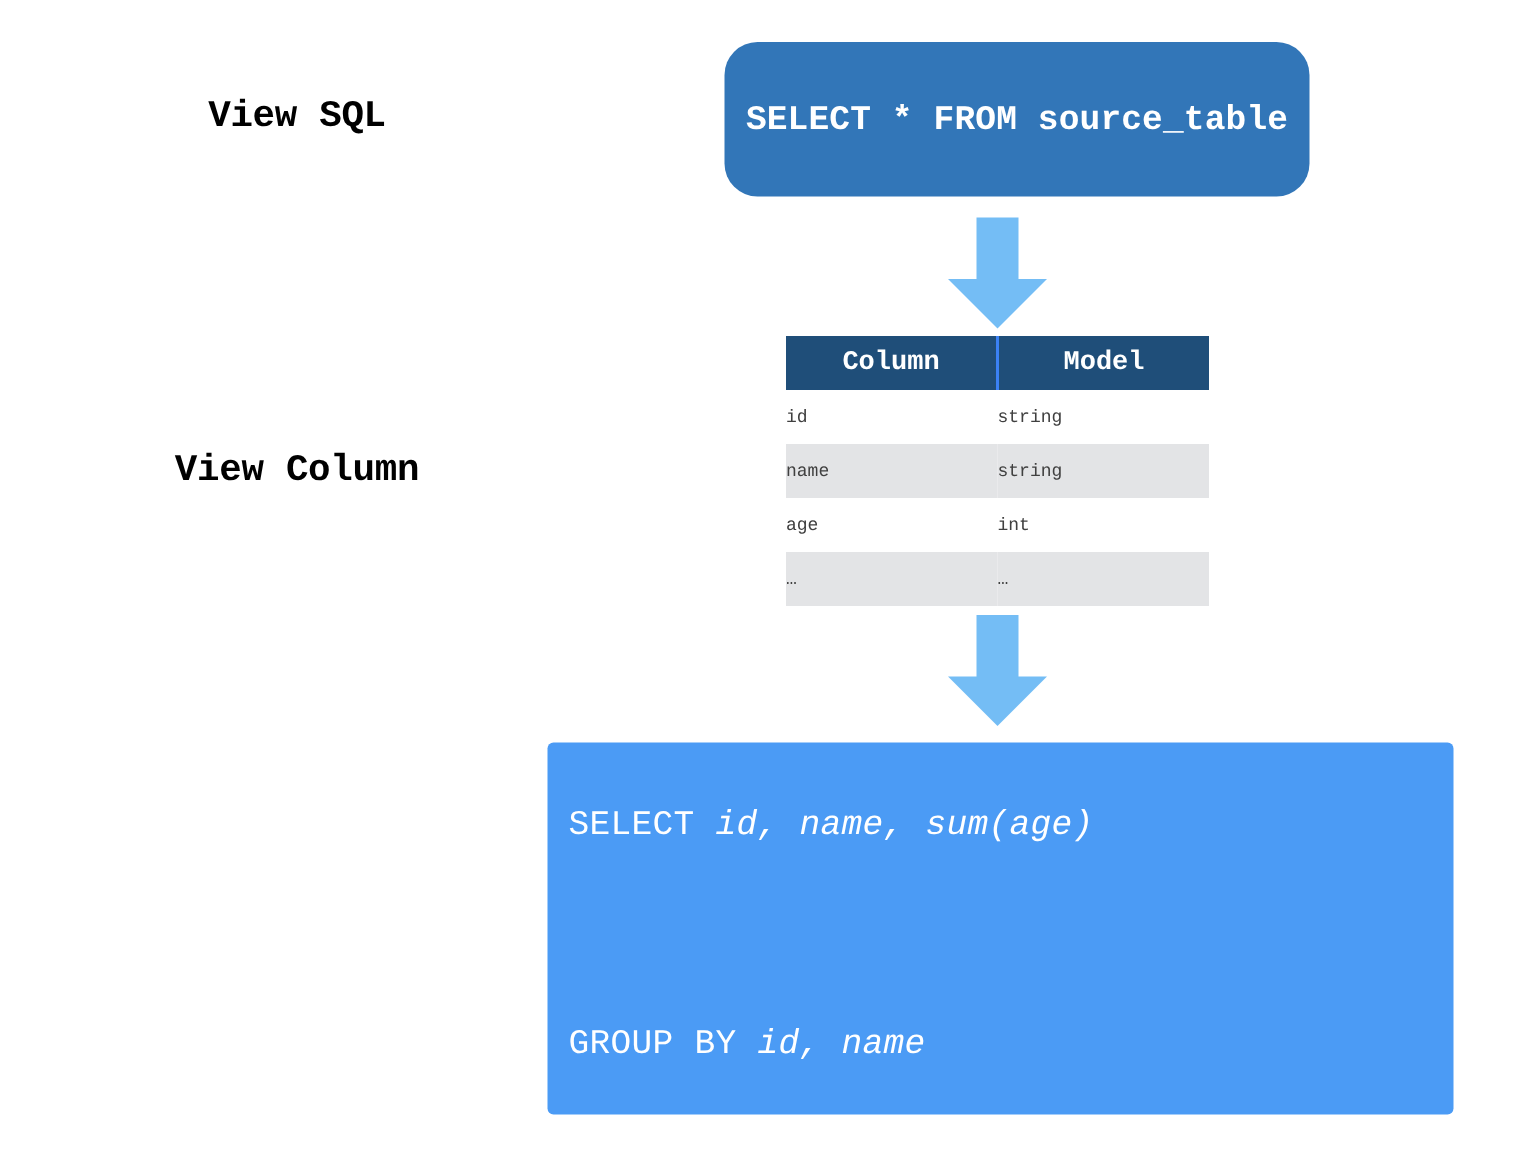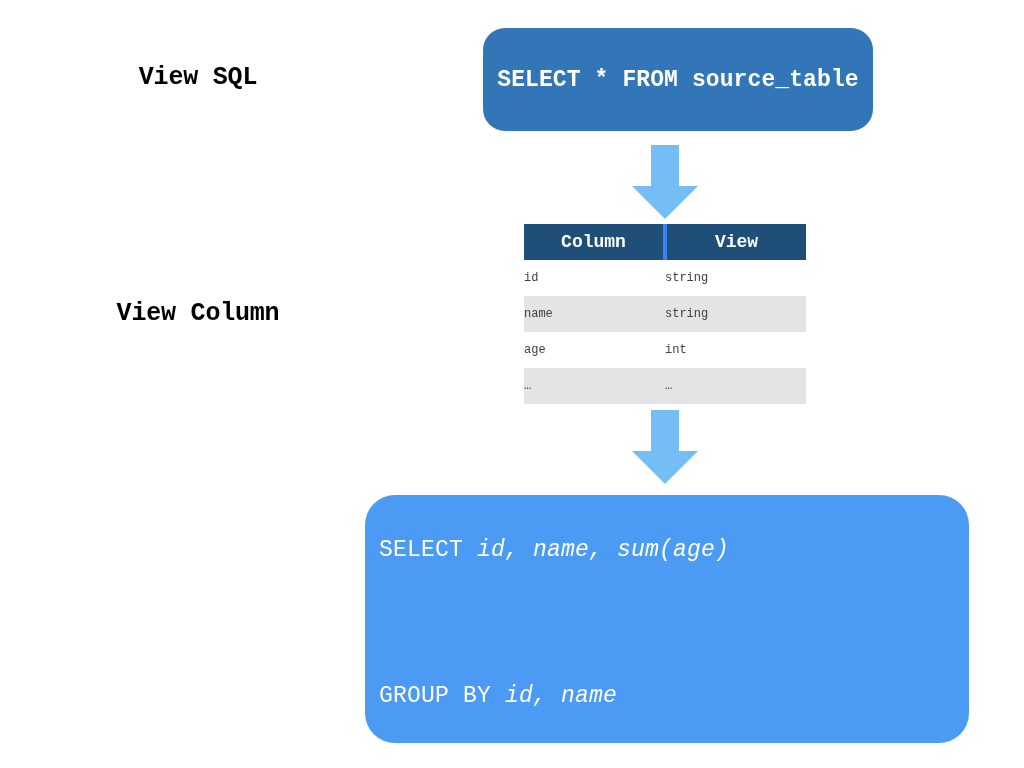--- a/index.html
+++ b/index.html
@@ -100,42 +100,42 @@
   #schema-table th {
     background: #1f4e79;
     color: #ffffff;
     font-size: 18px;
     font-weight: bold;
     height: 36px;
     text-align: center;
     padding: 0;
   }
   #schema-table th.col-head-left {
-    border-right: 4px solid #3b82f6;
+    border-right: 2px solid #3b82f6;
   }
   #schema-table td {
     font-size: 12px;
     color: #404040;
     height: 36px;
     text-align: left;
     padding: 0;
     font-weight: normal;
   }
   #schema-table tr.row-odd td  { background: #ffffff; }
   #schema-table tr.row-even td { background: #e3e4e6; }
 
   
   #widget-sql-box {
     position: absolute;
     left: 365px;
     top: 495px;
     width: 604px;
     height: 248px;
     background: #4b9bf5;
-    border-radius: 30px;
+    border-radius: 4px;
   }
   .sql-line {
     position: absolute;
     left: 14px;
     color: #ffffff;
     font-size: 23px;
     white-space: nowrap;
     letter-spacing: 0.2px;
   }
   #sql-line-1 { top: 42px; }
@@ -162,21 +162,21 @@
 
   <div class="arrow" id="arrow-top">
     <div class="arrow-shaft"></div>
     <div class="arrow-head"></div>
   </div>
 
   <table id="schema-table">
     <thead>
       <tr>
         <th class="col-head-left">Column</th>
-        <th>View</th>
+        <th>Model</th>
       </tr>
     </thead>
     <tbody>
       <tr class="row-odd">
         <td>id</td>
         <td>string</td>
       </tr>
       <tr class="row-even">
         <td>name</td>
         <td>string</td>

